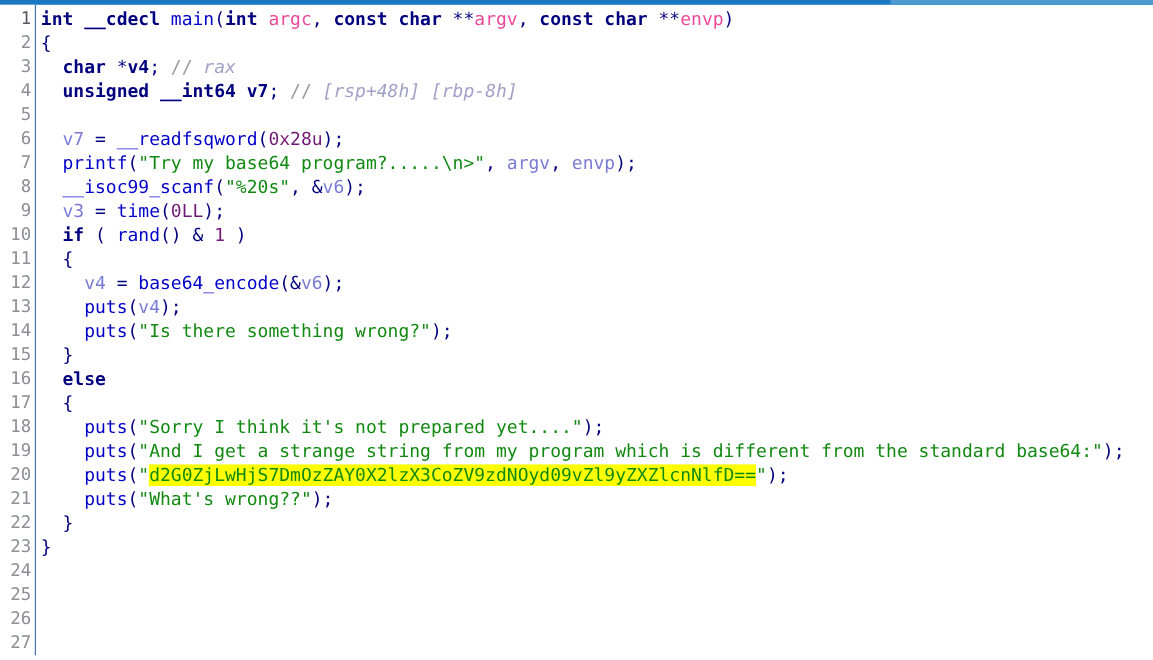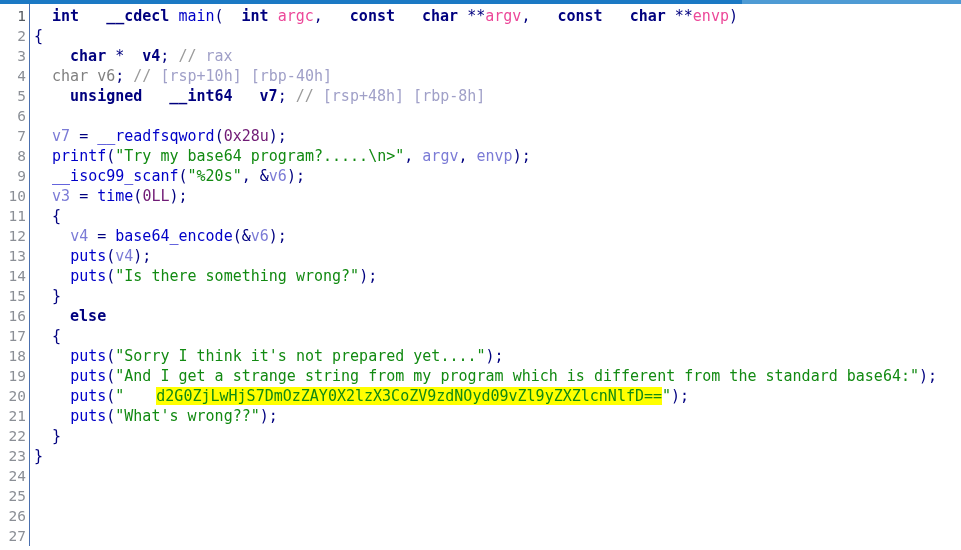--- a/index.html
+++ b/index.html
@@ -78,34 +78,33 @@
   }
   .code .line {
     height: 20px;
     line-height: 20px;
     font-size: 15px;
     white-space: pre;
     font-family: "DejaVu Sans Mono", "Liberation Mono", monospace;
     color: #1a1a8c;
   }
   
-  .t-kw      { color: #00007f; font-weight: bold; margin-left: 18px; }   
+  .t-kw      { color: #00007f; font-weight: bold; }   
   .t-plain   { color: #00007f; }                       
   .t-func    { color: #0000c8; font-weight: normal; }    
   .t-var     { color: #7b7bd6; }                       
   .t-arg     { color: #ec4899; }                       
   .t-str     { color: #128a12; }                       
   .t-num     { color: #701a75; }                       
   .t-cmt     { color: #9a9a9a; }                       
-  .t-cmtref  { color: #a0a0c8; }                       
+  .t-cmtref  { color: #a0a0c8; font-style: italic; }                       
   .t-type    { color: #808080; }                       
   .t-hl {
     background: #ffff00;
     color: #128a12;
-    margin-left: 32px;
   }
 </style>
 </head>
 <body>
 
 <div id="app">
 
   <div class="top-bar">
     <div class="seg-right"></div>
   </div>
@@ -139,27 +138,27 @@
         <span class="ln">24</span>
         <span class="ln">25</span>
         <span class="ln">26</span>
         <span class="ln">27</span>
       </div>
 
     <div class="code" id="code">
         <div class="line"><span class="t-kw">int</span><span class="t-plain"> </span><span class="t-kw">__cdecl</span><span class="t-plain"> </span><span class="t-func">main</span><span class="t-plain">(</span><span class="t-kw">int</span><span class="t-plain"> </span><span class="t-arg">argc</span><span class="t-plain">, </span><span class="t-kw">const</span><span class="t-plain"> </span><span class="t-kw">char</span><span class="t-plain"> **</span><span class="t-arg">argv</span><span class="t-plain">, </span><span class="t-kw">const</span><span class="t-plain"> </span><span class="t-kw">char</span><span class="t-plain"> **</span><span class="t-arg">envp</span><span class="t-plain">)</span></div>
         <div class="line"><span class="t-plain">{</span></div>
         <div class="line"><span class="t-plain">  </span><span class="t-kw">char</span><span class="t-plain"> *</span><span class="t-kw">v4</span><span class="t-plain">;</span><span class="t-plain"> </span><span class="t-cmt">//</span><span class="t-plain"> </span><span class="t-cmtref">rax</span></div>
-        <div class="line"><span class="t-plain">  </span><span class="t-type">char</span><span class="t-plain"> </span><span class="t-type">v6</span><span class="t-plain">;</span><span class="t-plain"> </span><span class="t-cmt">//</span><span class="t-plain"> </span><span class="t-cmtref">[rsp+10h] [rbp-40h]</span></div>
         <div class="line"><span class="t-plain">  </span><span class="t-kw">unsigned</span><span class="t-plain"> </span><span class="t-kw">__int64</span><span class="t-plain"> </span><span class="t-kw">v7</span><span class="t-plain">;</span><span class="t-plain"> </span><span class="t-cmt">//</span><span class="t-plain"> </span><span class="t-cmtref">[rsp+48h] [rbp-8h]</span></div>
         <div class="line">&nbsp;</div>
         <div class="line"><span class="t-plain">  </span><span class="t-var">v7</span><span class="t-plain"> = </span><span class="t-func">__readfsqword</span><span class="t-plain">(</span><span class="t-num">0x28u</span><span class="t-plain">);</span></div>
         <div class="line"><span class="t-plain">  </span><span class="t-func">printf</span><span class="t-plain">(</span><span class="t-str">"Try my base64 program?.....\n&gt;"</span><span class="t-plain">, </span><span class="t-var">argv</span><span class="t-plain">, </span><span class="t-var">envp</span><span class="t-plain">);</span></div>
         <div class="line"><span class="t-plain">  </span><span class="t-func">__isoc99_scanf</span><span class="t-plain">(</span><span class="t-str">"%20s"</span><span class="t-plain">, &amp;</span><span class="t-var">v6</span><span class="t-plain">);</span></div>
         <div class="line"><span class="t-plain">  </span><span class="t-var">v3</span><span class="t-plain"> = </span><span class="t-func">time</span><span class="t-plain">(</span><span class="t-num">0LL</span><span class="t-plain">);</span></div>
+        <div class="line"><span class="t-plain">  </span><span class="t-kw">if</span><span class="t-plain"> ( </span><span class="t-func">rand</span><span class="t-plain">() &amp; </span><span class="t-num">1</span><span class="t-plain"> )</span></div>
         <div class="line"><span class="t-plain">  {</span></div>
         <div class="line"><span class="t-plain">    </span><span class="t-var">v4</span><span class="t-plain"> = </span><span class="t-func">base64_encode</span><span class="t-plain">(&amp;</span><span class="t-var">v6</span><span class="t-plain">);</span></div>
         <div class="line"><span class="t-plain">    </span><span class="t-func">puts</span><span class="t-plain">(</span><span class="t-var">v4</span><span class="t-plain">);</span></div>
         <div class="line"><span class="t-plain">    </span><span class="t-func">puts</span><span class="t-plain">(</span><span class="t-str">"Is there something wrong?"</span><span class="t-plain">);</span></div>
         <div class="line"><span class="t-plain">  }</span></div>
         <div class="line"><span class="t-plain">  </span><span class="t-kw">else</span></div>
         <div class="line"><span class="t-plain">  {</span></div>
         <div class="line"><span class="t-plain">    </span><span class="t-func">puts</span><span class="t-plain">(</span><span class="t-str">"Sorry I think it's not prepared yet...."</span><span class="t-plain">);</span></div>
         <div class="line"><span class="t-plain">    </span><span class="t-func">puts</span><span class="t-plain">(</span><span class="t-str">"And I get a strange string from my program which is different from the standard base64:"</span><span class="t-plain">);</span></div>
         <div class="line"><span class="t-plain">    </span><span class="t-func">puts</span><span class="t-plain">(</span><span class="t-str">"</span><span class="t-hl">d2G0ZjLwHjS7DmOzZAY0X2lzX3CoZV9zdNOyd09vZl9yZXZlcnNlfD==</span><span class="t-str">"</span><span class="t-plain">);</span></div>

